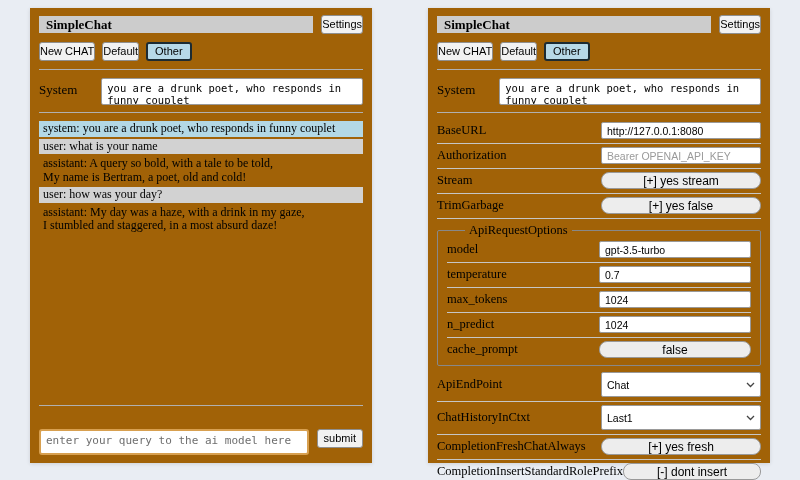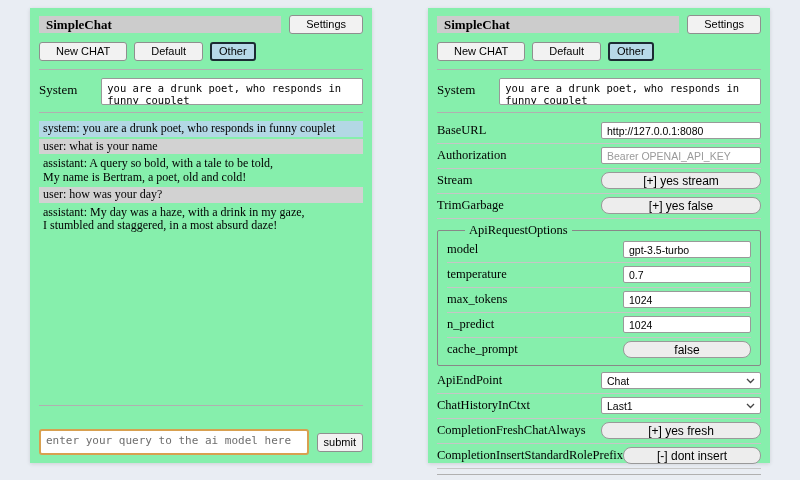--- a/index.html
+++ b/index.html
@@ -7,38 +7,38 @@
   body {
     width:800px; height:480px;
     background:#e9edf3;
     font-family:"Liberation Serif", serif;
     color:#000;
     overflow:hidden;
   }
   .page { display:flex; gap:56px; padding:8px 30px; height:480px; }
   .panel {
     width:342px; height:455px;
-    background:#86efac;
+    background:#a16207;
     box-shadow:0 1px 4px rgba(0,0,0,.12);
     padding:7px 9px 8px;
     display:flex; flex-direction:column;
   }
   
   .header { display:flex; gap:8px; align-items:center; }
   .titlebar {
     flex:1; background:#ccc;
     font-weight:bold; font-size:13px;
     padding:2px 7px; height:17px; line-height:13px;
   }
   .btn {
     font-family:"Liberation Sans", sans-serif;
     font-size:11px; color:#000;
     background:#f2f2f2;
     border:1px solid #8f8f8f; border-radius:3px;
-    padding:2px 16px; height:19px; line-height:13px;
+    padding:2px 0; height:19px; line-height:13px;
     cursor:pointer; white-space:nowrap;
   }
   .sessions { display:flex; gap:7px; margin:8px 0 3px; }
   .sessions .btn.active { background:#b7d9e8; border:2px solid #1c2b33; padding:1px 7px;text-align:right; }
   hr { border:none; border-top:1px solid #b0b0b0; margin:5px 0; width:100%; }
   
   .system-row { display:flex; gap:24px; margin:3px 0 2px; align-items:flex-start; }
   .system-row .sys-label { font-size:13px; padding-top:4px; }
   .system-row textarea {
     flex:1; height:27px; resize:none;
@@ -46,21 +46,21 @@
     border:1px solid #999; border-radius:2px; padding:3px 5px;
     color:#000; outline:none;
   }
   
   .messages { flex:1; margin-top:3px; overflow:hidden; }
   .msg { font-size:12px; line-height:13.5px; padding:1px 4px; margin-bottom:2px; }
   .msg.system { background:#b3d8e5; }
   .msg.user { background:#d2d2d2; }
   .msg.assistant { background:transparent; }
   
-  .query-row { display:flex; gap:8px; margin-top:18px; align-items:center; }
+  .query-row { display:flex; gap:8px; margin-top:18px; align-items:flex-start; }
   .query-row textarea {
     flex:1; height:26px; resize:none;
     font-family:"DejaVu Sans Mono", monospace; font-size:11px;
     border:1px solid #8a8a8a; border-radius:3px; padding:4px 6px;
     outline:none; color:#000;
   }
   .query-row textarea::placeholder { color:#6e6e6e; opacity:1; }
   .query-row textarea.focused { border:2px solid #d8a050; padding:3px 5px; }
   .submit-btn { height:auto; padding:2px 6px; }
   
@@ -75,33 +75,33 @@
     height:17px; font-family:"Liberation Sans", sans-serif; font-size:10.5px;
     border:1px solid #999; border-radius:2px; padding:1px 5px; outline:none;
   }
   input.ctl::placeholder { color:#9a9a9a; opacity:1; }
   button.ctl {
     height:17px; font-family:"Liberation Sans", sans-serif; font-size:12px;
     background:#ededed; border:1px solid #999; border-radius:8px;
     padding:1px 0; text-align:center; cursor:pointer;
   }
   .select {
-    width:160px; height:17px; background:#fff;
+    width:160px; height:25px; background:#fff;
     border:1px solid #999; border-radius:2px;
     display:flex; align-items:center; justify-content:space-between;
     font-family:"Liberation Sans", sans-serif; font-size:10.5px;
     padding:0 5px; cursor:pointer;
   }
   .select .chev { display:flex; align-items:center; }
   fieldset.group {
     border:1px solid #888; border-radius:2px;
     margin:4px 0 3px; padding:0 9px 3px;
   }
   fieldset.group legend { font-size:12.5px; padding:0 4px; margin-left:18px; }
-  fieldset.group .ctl, fieldset.group .select { width:128px; }
+  fieldset.group .ctl, fieldset.group .select { width:152px; }
   fieldset.group .setting-row:last-child { border-bottom:none; }
 </style>
 </head>
 <body>
 
 <div class="page">
 
   <section class="panel">
     <div class="header">
       <div class="titlebar">SimpleChat</div>

